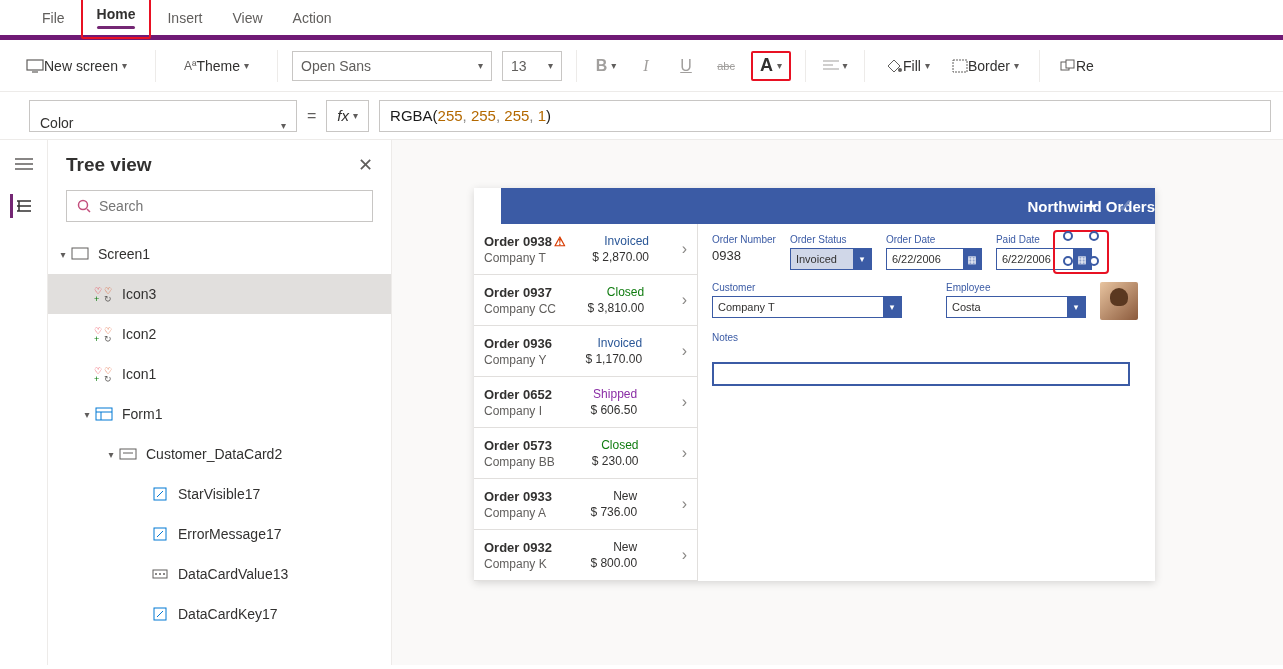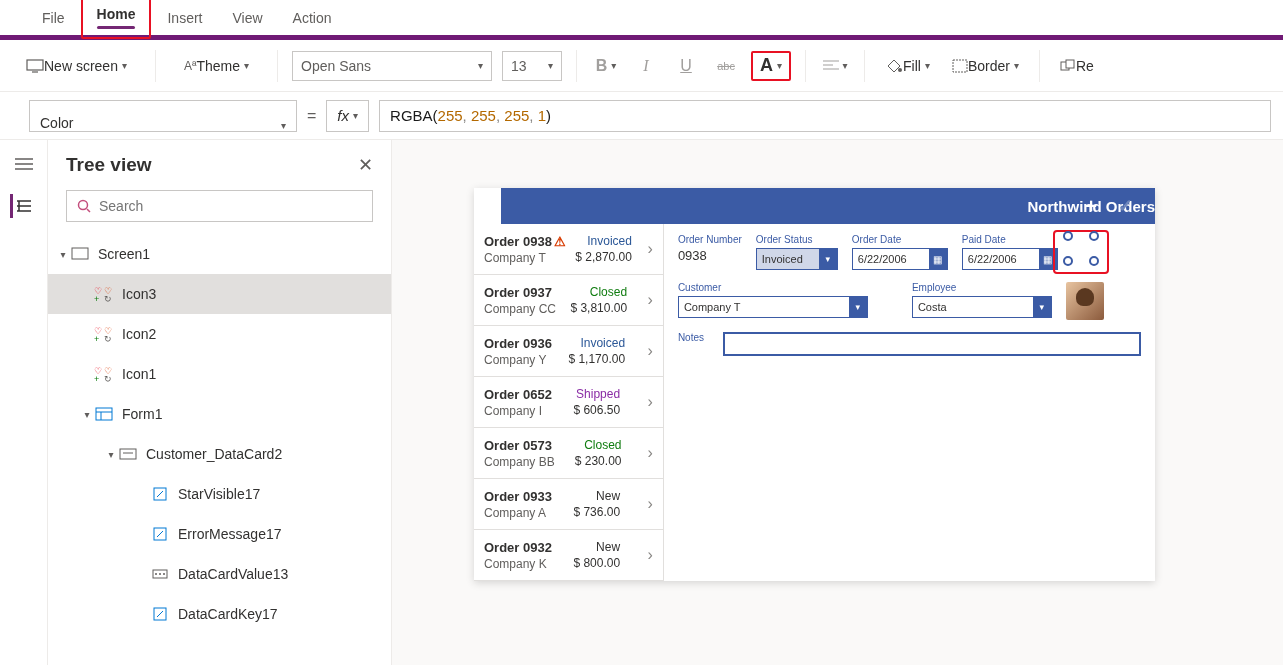--- a/index.html
+++ b/index.html
@@ -486,21 +486,21 @@
               </div>
             <div class="fld" style="margin-left:30px;">
                 <span class="flabel">Employee</span>
               <div class="finput emp">
                   <span>Costa</span>
                   <span class="dd">▾</span>
                 </div>
               </div>
             <div class="avatar"></div>
           </div>
-          <div class="frow" style="gap:19px;">
+          <div class="frow" style="flex-direction:column;gap:19px;">
             <span class="flabel">Notes</span>
             <div class="notes"></div>
           </div>
         </div>
       </div>
     </div>
   </div>
 </div>
 
 </body></html>

